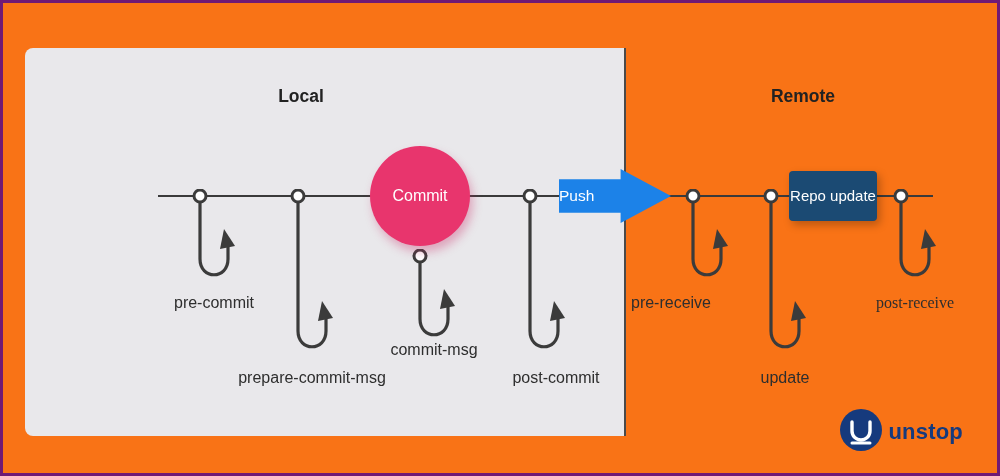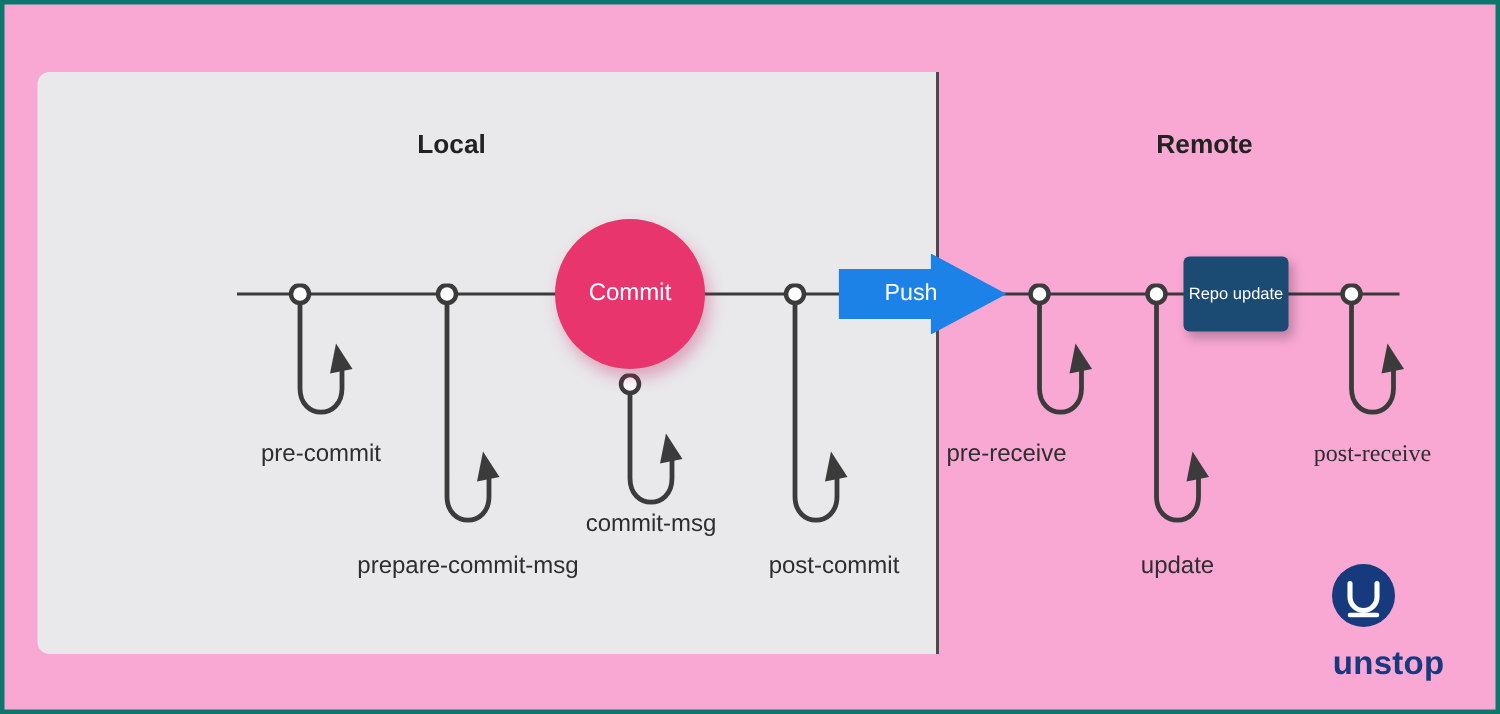--- a/index.html
+++ b/index.html
@@ -3,22 +3,22 @@
 <meta charset="utf-8">
 <style>
   * { margin: 0; padding: 0; box-sizing: border-box; }
   html, body { background: #fff; }
   body { font-family: "Liberation Sans", sans-serif; }
 
   .frame {
     position: relative;
     width: 1000px;
     height: 476px;
-    border: 3px solid #0f766e;
-    background: #f9a8d4;
+    border: 3px solid #701a75;
+    background: #f97316;
     overflow: hidden;
   }
 
   .panel-local {
     position: absolute;
     left: 22px; top: 45px;
     width: 600px; height: 388px;
     background: #E9E8EB;
     border-radius: 8px 0 0 8px;
   }
@@ -78,35 +78,35 @@
     box-shadow: 3px 6px 10px rgba(200, 40, 100, 0.35);
     z-index: 3;
   }
 
   .push-arrow {
     position: absolute;
     left: 556px; top: 166px;
     width: 112px; height: 54px;
     background: #1C82E8;
     clip-path: polygon(0 19%, 55% 19%, 55% 0, 100% 50%, 55% 100%, 55% 81%, 0 81%);
-    display: flex; align-items: center; justify-content: flex-end;
+    display: flex; align-items: center; justify-content: flex-start;
     padding-right: 46px;
     color: #fff; font-size: 15.5px;
     z-index: 4;
   }
 
   .repo-update-box {
     position: absolute;
     left: 786px; top: 168px;
-    width: 70px; height: 50px;
+    width: 88px; height: 50px;
     background: #1B4A73;
     border-radius: 4px;
     display: flex; align-items: center; justify-content: center;
     text-align: center;
-    color: #fff; font-size: 11px; line-height: 1.3;
+    color: #fff; font-size: 15px; line-height: 1.3;
     box-shadow: 3px 4px 8px rgba(0,0,0,0.25);
     z-index: 3;
   }
 
   .hook { position: absolute; z-index: 2; }
   .hook svg { display: block; }
   .hook-stroke { stroke: #3b3b3b; stroke-width: 3.2; fill: none; stroke-linecap: round; }
   .hook-dot { fill: #ffffff; stroke: #3b3b3b; stroke-width: 3; }
   .hook-barb { fill: #3b3b3b; }
 
@@ -115,23 +115,22 @@
     transform: translateX(-50%);
     font-size: 16px;
     color: #2e2e2e;
     white-space: nowrap;
     z-index: 2;
   }
 
   .logo {
     position: absolute;
     right: 34px; bottom: 18px;
-    display: flex; gap: 6px;
+    display: flex; align-items: center; gap: 6px;
     z-index: 5;
-    flex-direction: column;
   }
   .logo-word {
     font-size: 22px;
     font-weight: 700;
     color: #163A7D;
     letter-spacing: 0.2px;
   }
 </style>
 </head>
 <body>

